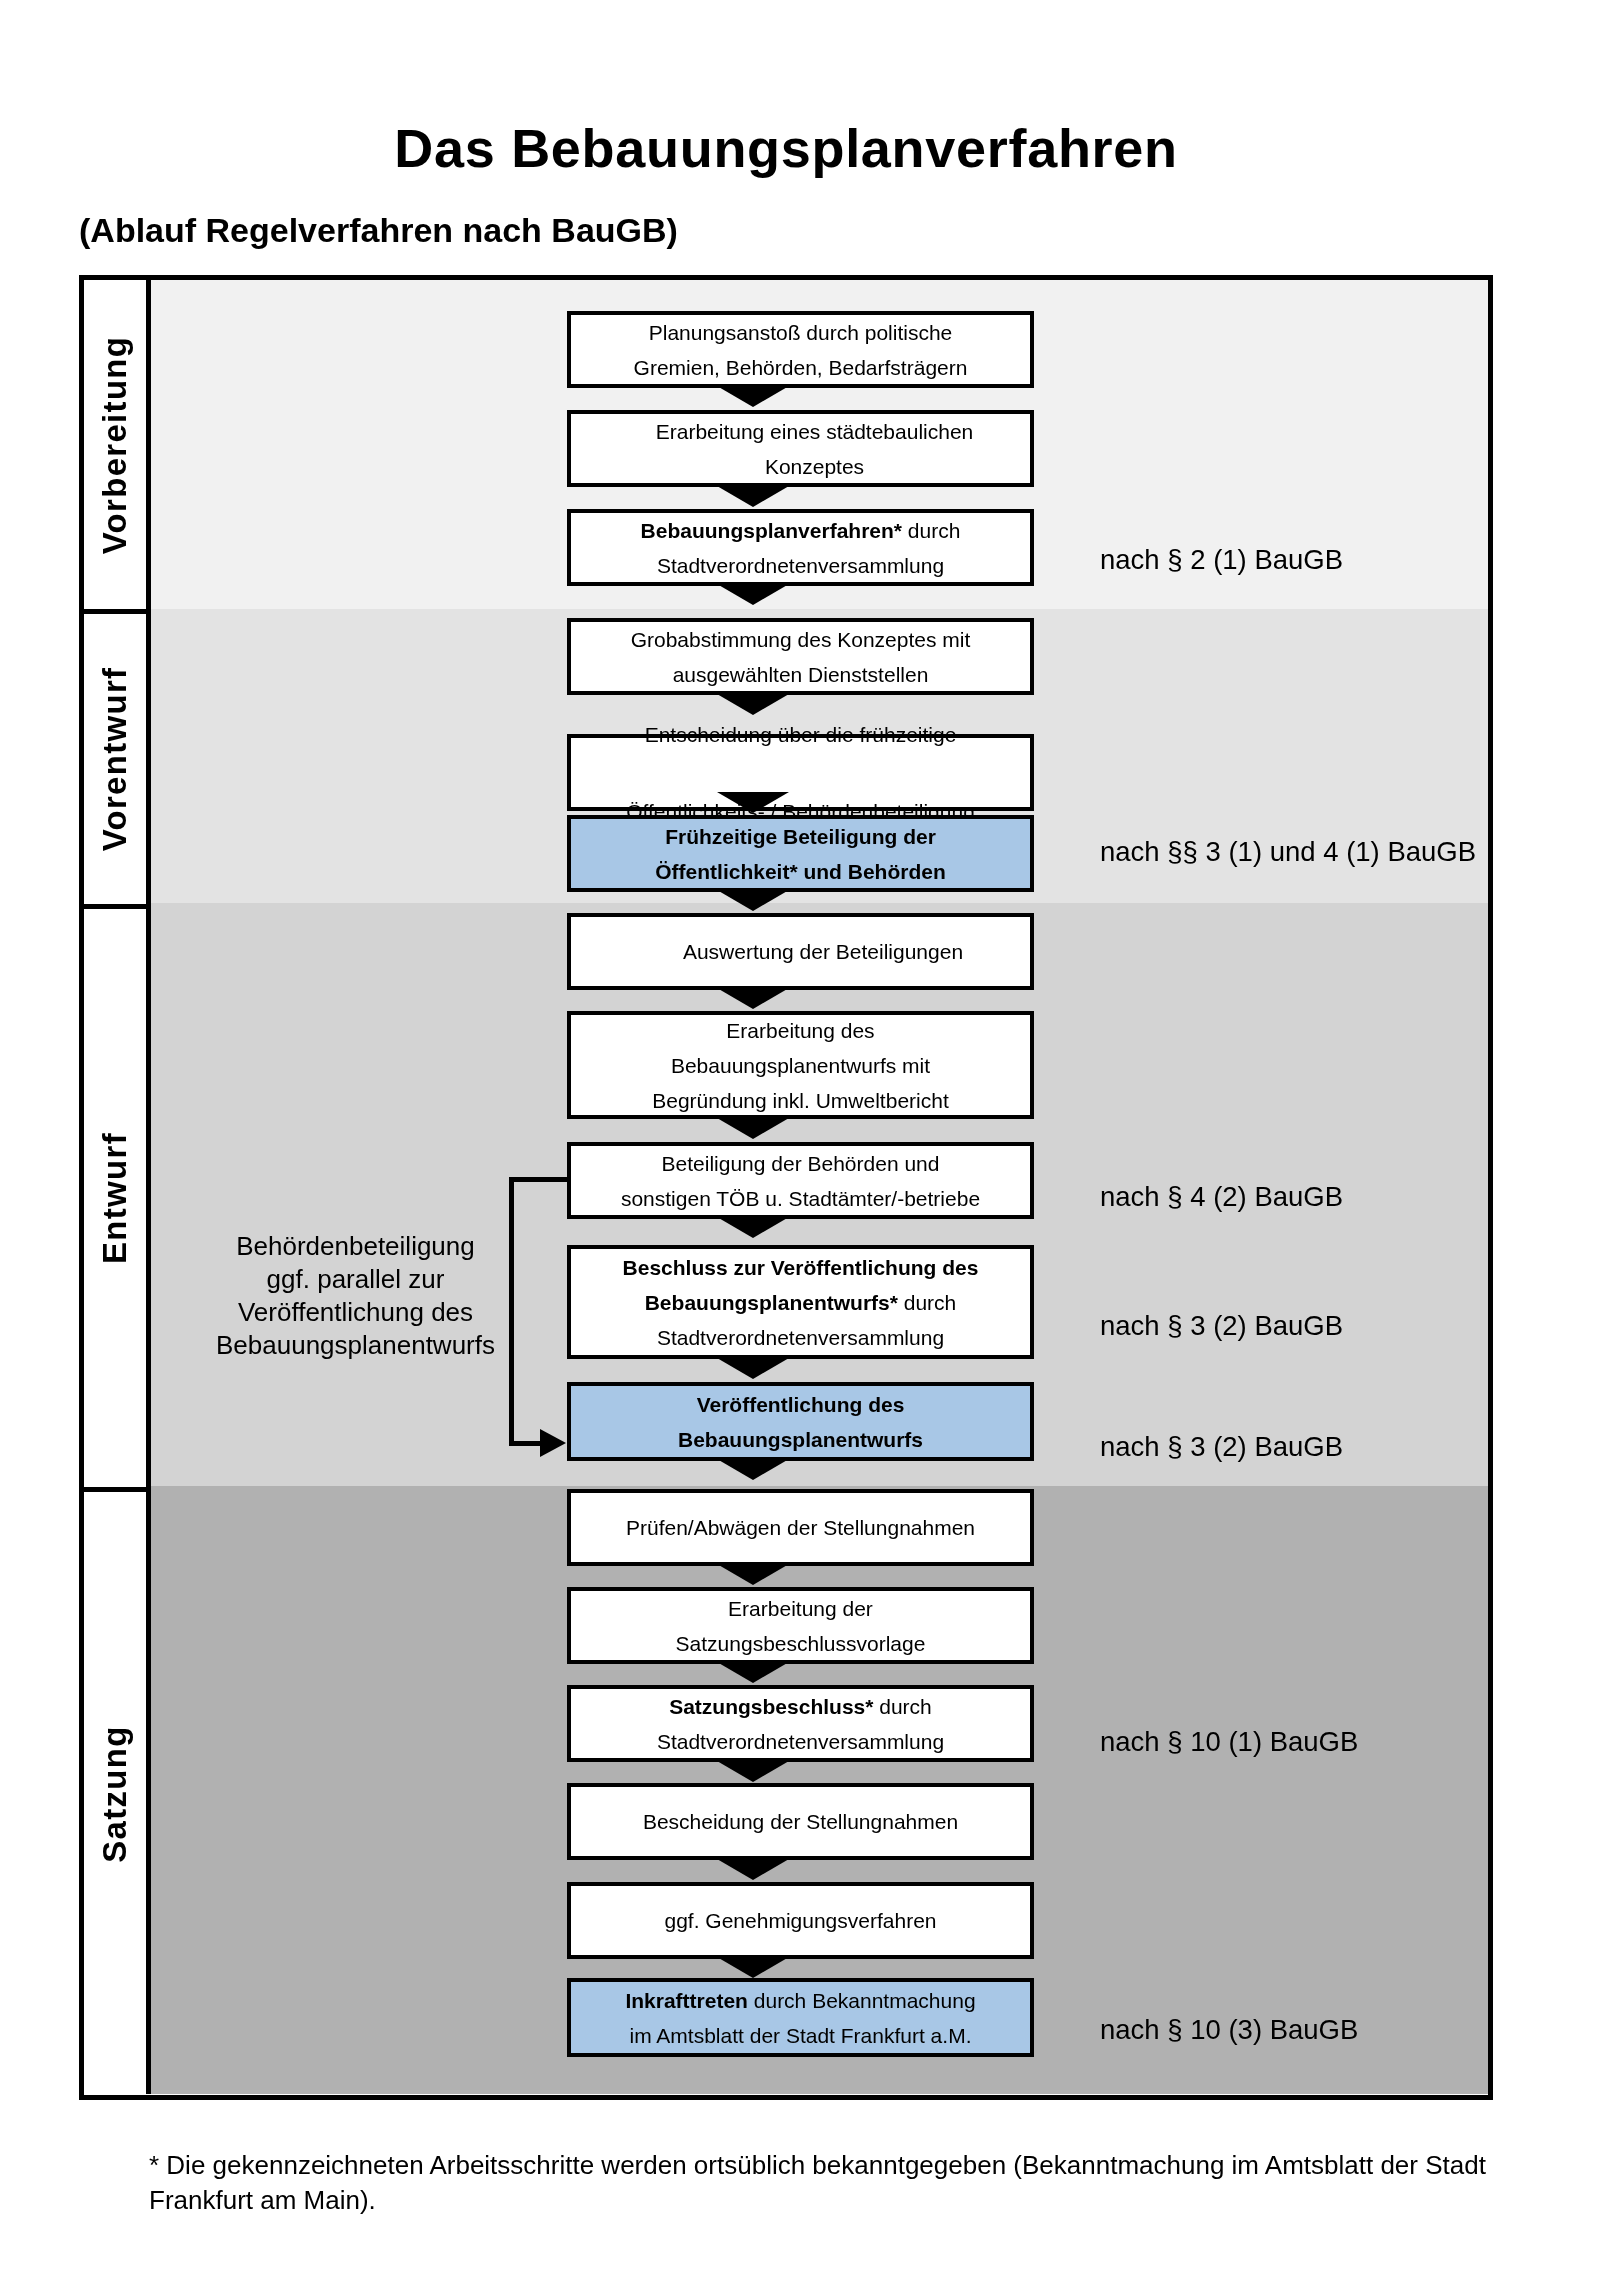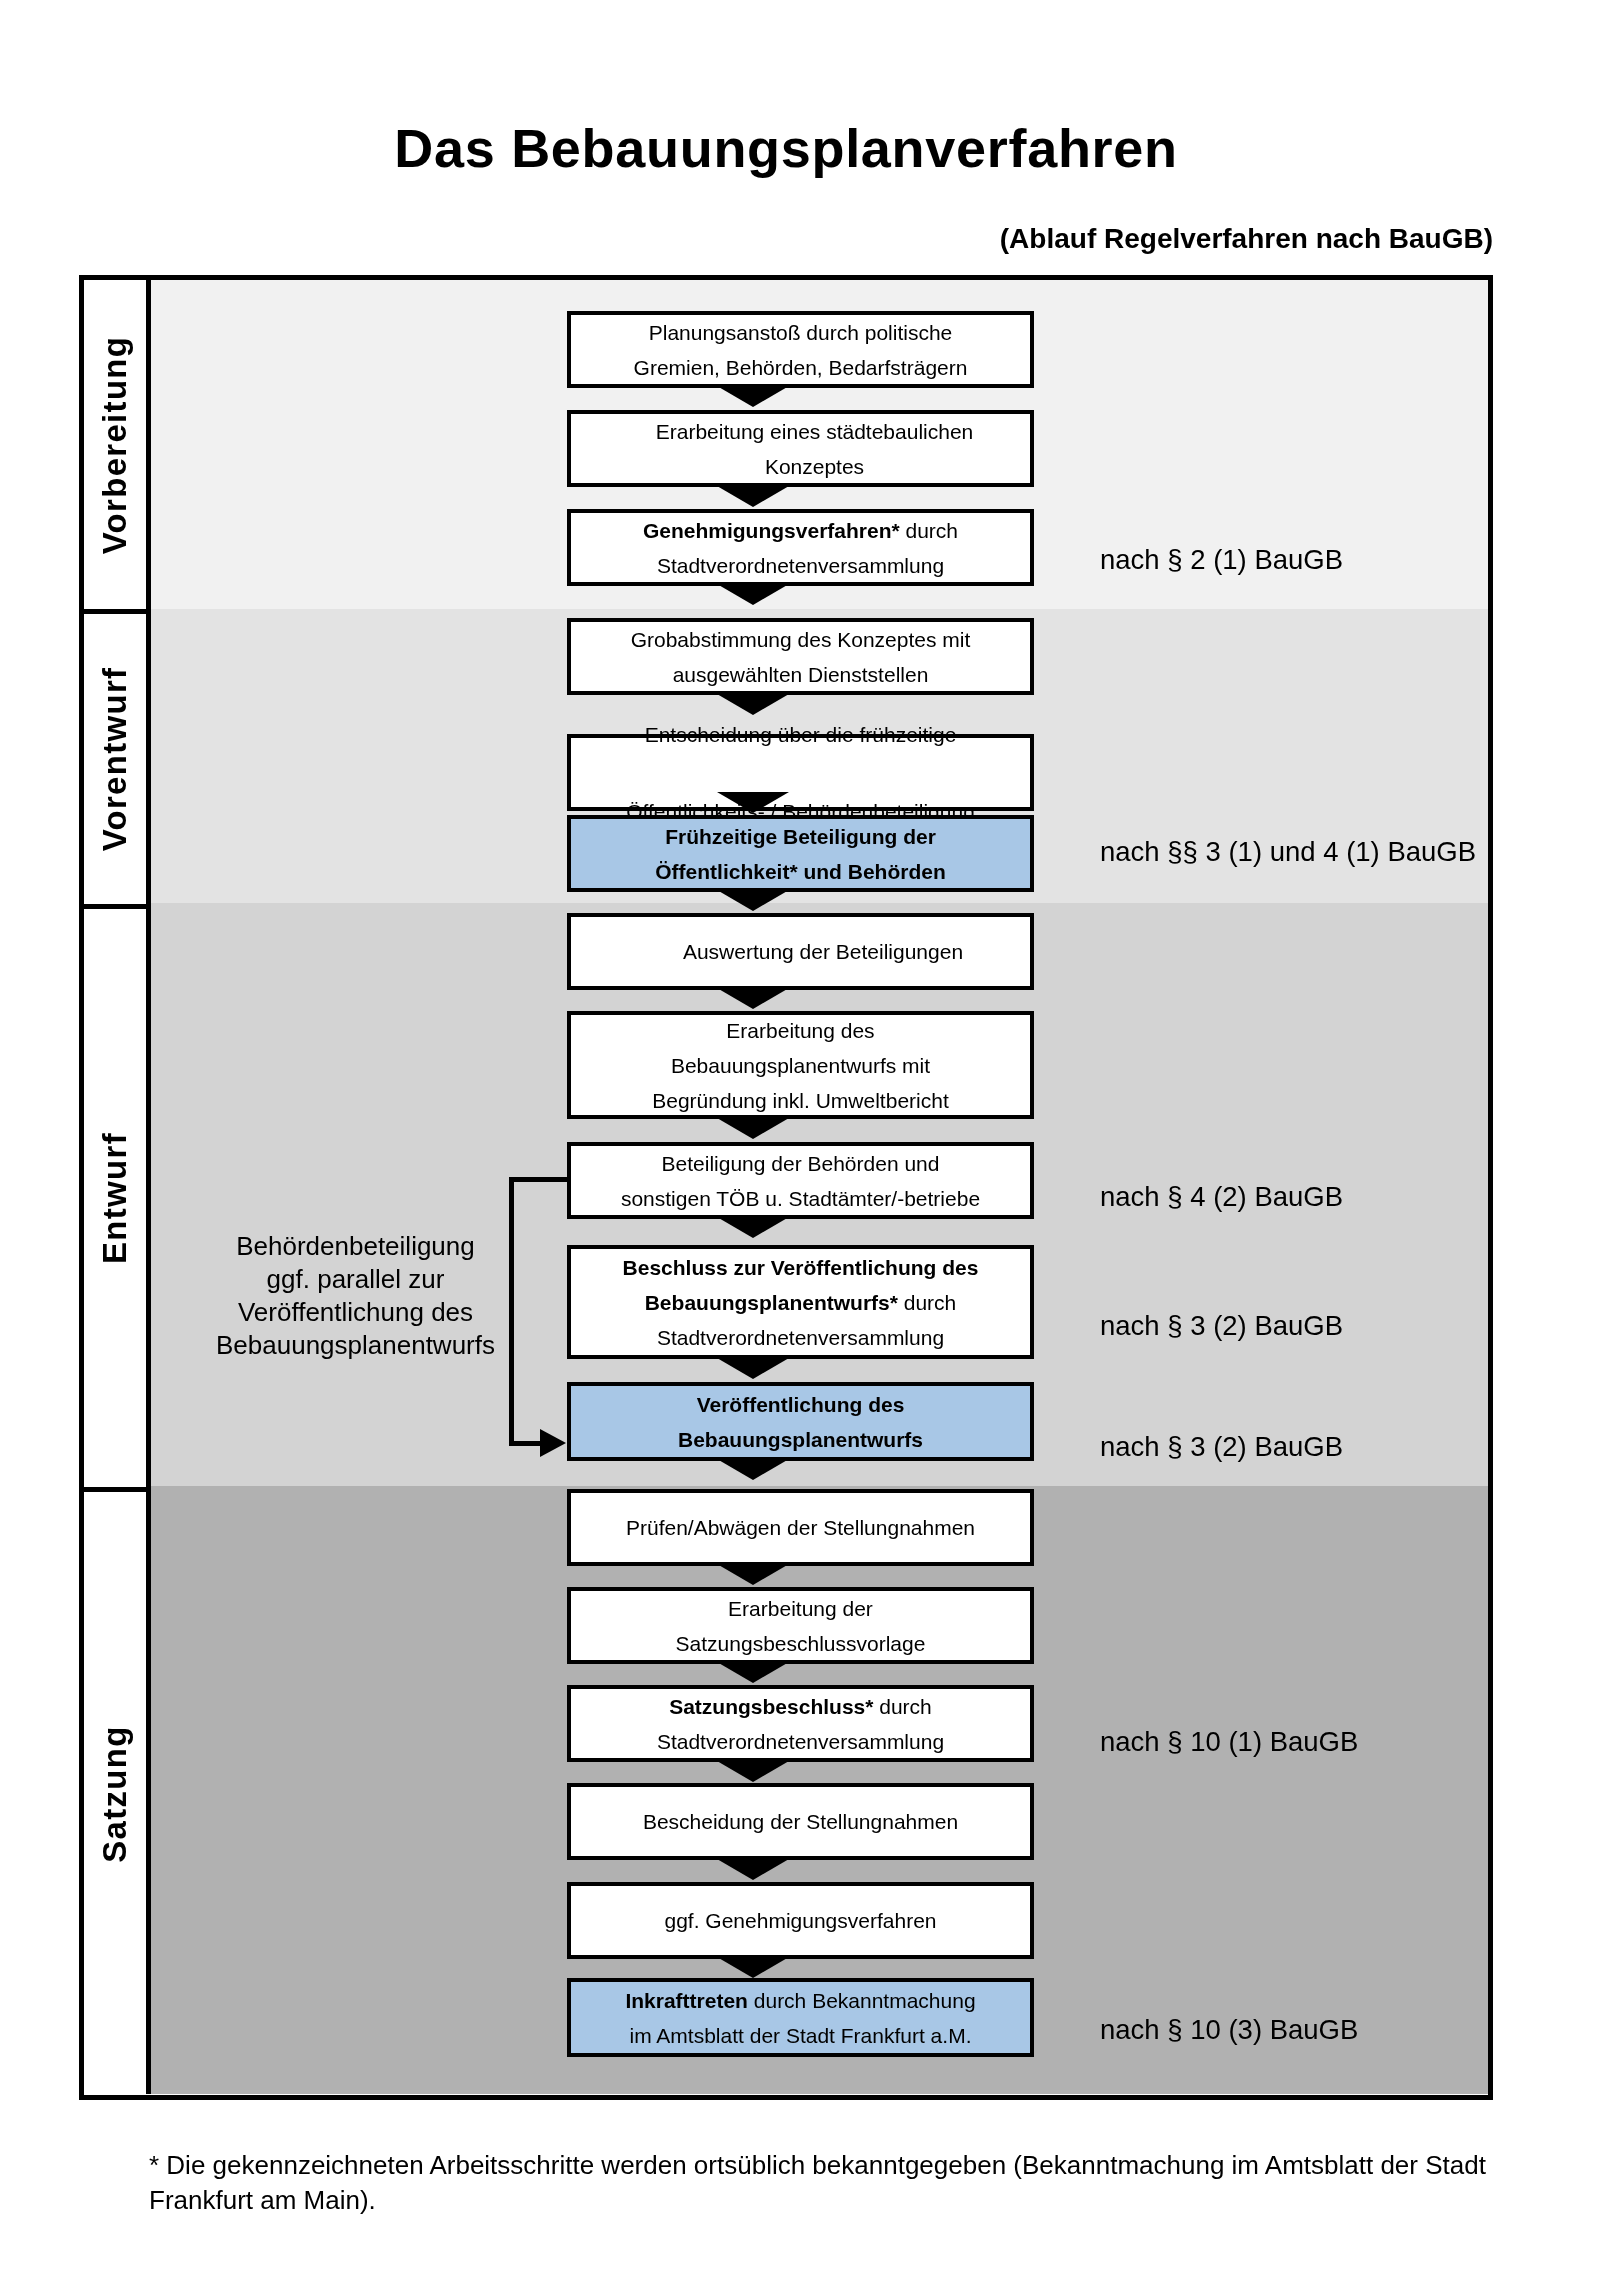--- a/index.html
+++ b/index.html
@@ -1,22 +1,22 @@
 <!DOCTYPE html>
 <html style="font-size:10.5px"><head>
 <meta charset="utf-8">
 <style>
   html,body { margin:0; padding:0; background:#ffffff; }
   body { font-family:"Liberation Sans", sans-serif; color:#000; }
   .page { position:relative; width:1623px; height:2295px; background:#fff; overflow:hidden; }
 
   .title { position:absolute; left:79px; top:117px; width:1414px; text-align:center;
            font-size:54px; font-weight:bold; letter-spacing:0.7px; }
-  .subtitle { position:absolute; left:79px; top:223px; width:1414px; text-align:right;
-              font-size:28px; font-weight:bold; }
+  .subtitle { position:absolute; left:79px; top:211px; width:1414px; text-align:left;
+              font-size:34px; font-weight:bold; }
 
   .frame { position:absolute; left:79px; top:275px; width:1414px; height:1825px;
            border:5.2px solid #000; box-sizing:border-box; }
 
   
   .label-col { position:absolute; left:0; top:0; width:67px; height:1814px;
                border-right:5.2px solid #000; box-sizing:border-box; background:#fff; }
   .cell { box-sizing:border-box; display:flex; align-items:center; justify-content:center; background:#fff; }
   .c1 { height:329px; }
   .c2 { height:295px; border-top:5.2px solid #000; }
@@ -118,21 +118,21 @@
     </div>
     <div class="arr a1"></div>
 
     <div class="box b2">
       <div><span>Erarbeitung eines städtebaulichen</span></div>
       <div><span>Konzeptes</span></div>
     </div>
     <div class="arr a2"></div>
 
     <div class="box b3">
-      <div><span class="b">Genehmigungsverfahren*</span><span> durch</span></div>
+      <div><span class="b">Bebauungsplanverfahren*</span><span> durch</span></div>
       <div><span>Stadtverordnetenversammlung</span></div>
     </div>
     <div class="arr a3"></div>
 
     <div class="box b4">
       <div><span>Grobabstimmung des Konzeptes mit</span></div>
       <div><span>ausgewählten Dienststellen</span></div>
     </div>
     <div class="arr a4"></div>
 

